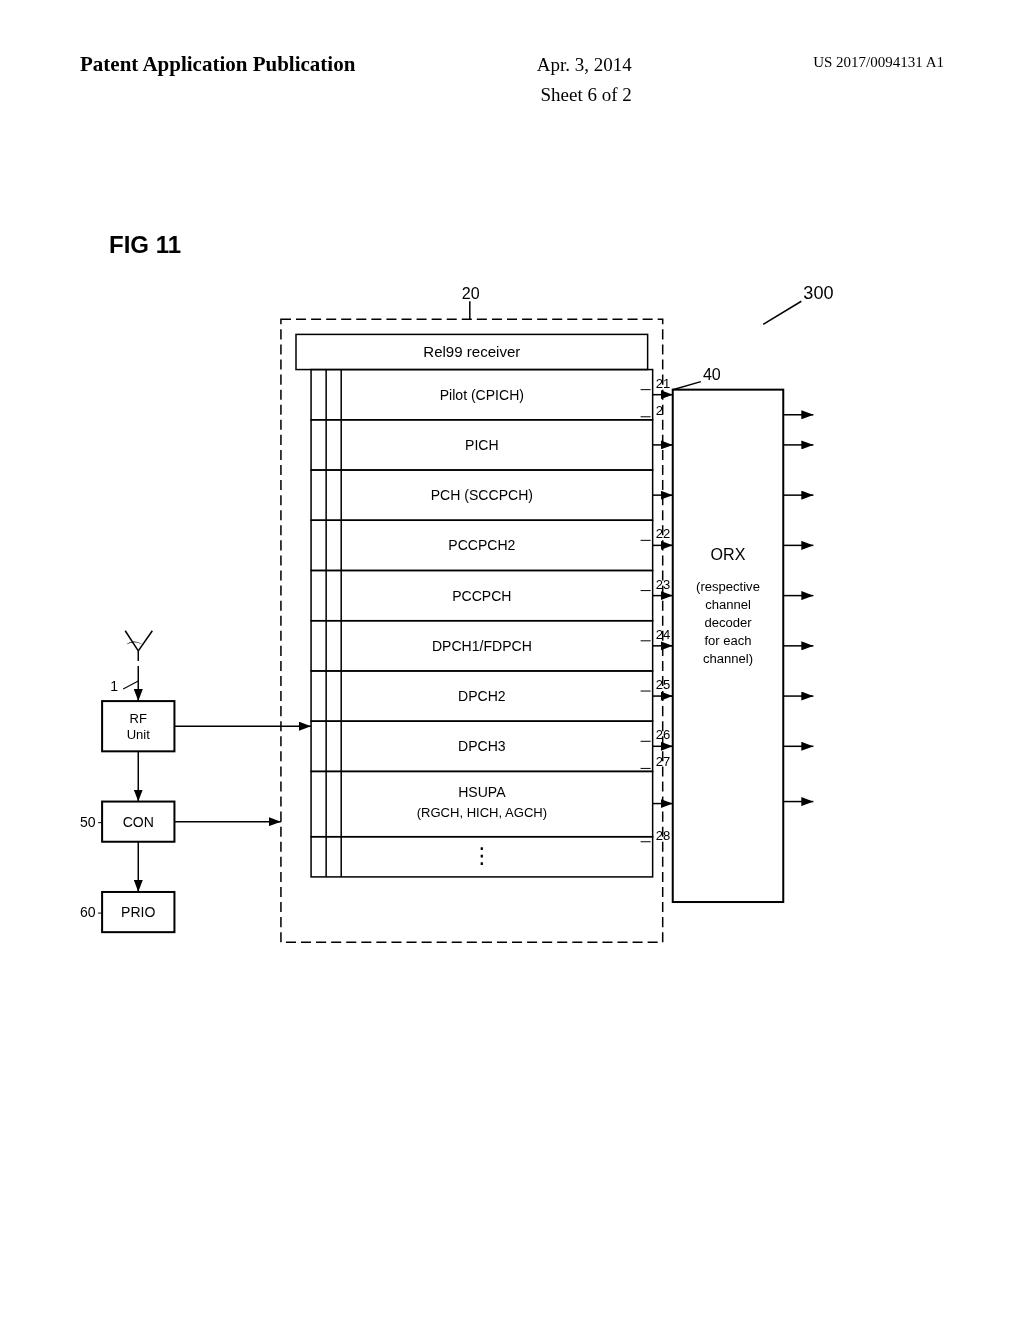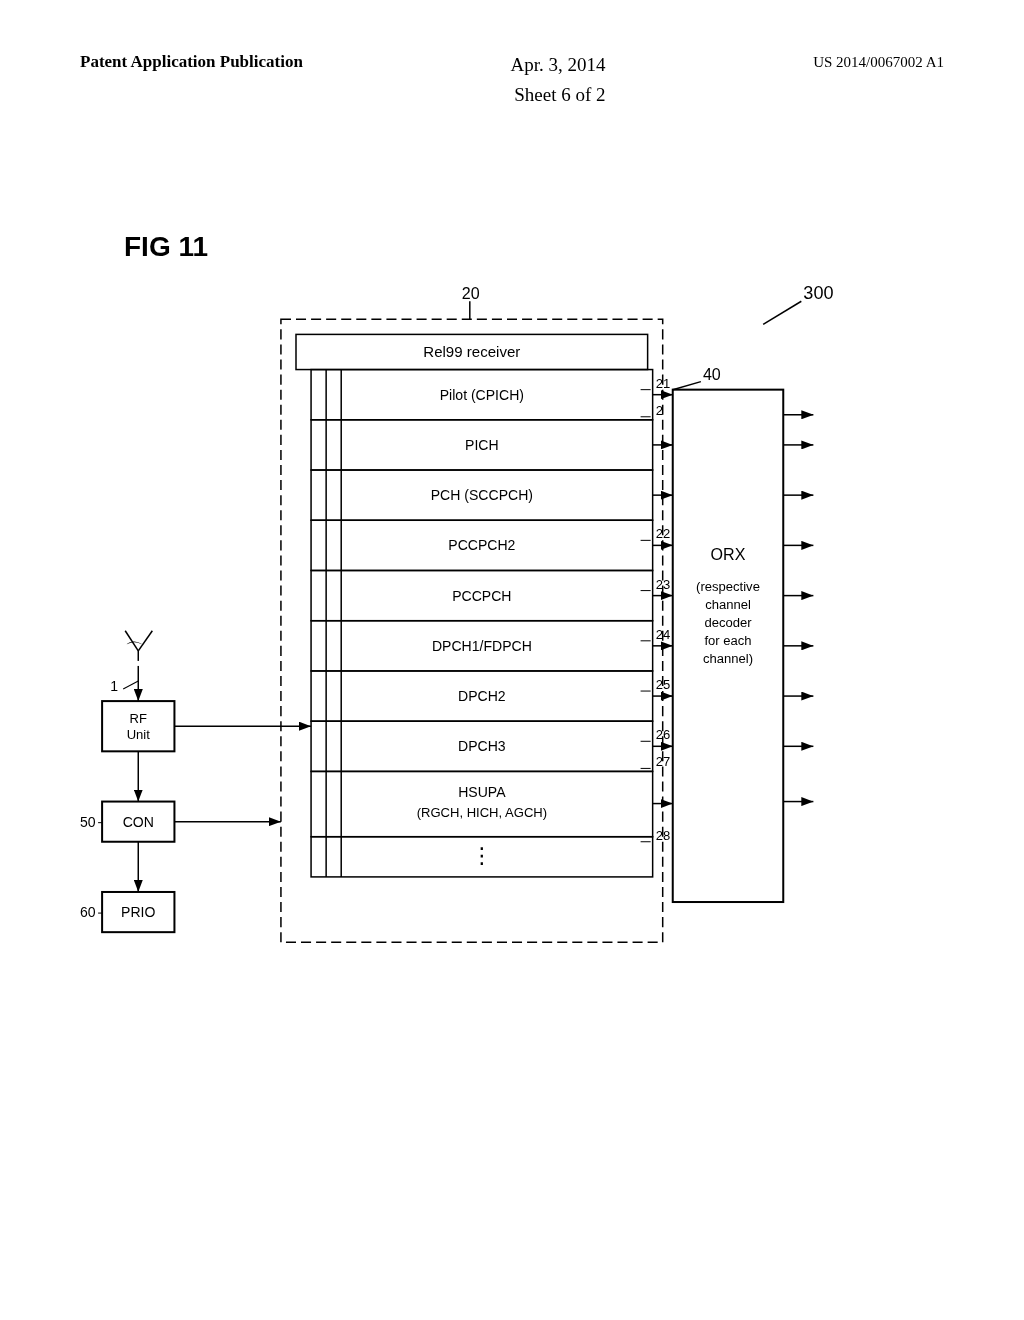--- a/index.html
+++ b/index.html
@@ -22,21 +22,21 @@
 
     .header {
       display: flex;
       justify-content: space-between;
       align-items: flex-start;
       border-bottom: none;
       margin-bottom: 10px;
     }
 
     .header-left {
-      font-size: 17px;
+      font-size: 21px;
       font-weight: bold;
       line-height: 1.4;
     }
 
     .header-center {
       font-size: 19px;
       text-align: right;
       line-height: 1.6;
     }
 
@@ -48,23 +48,23 @@
 
     .diagram-area {
       margin-top: 120px;
       position: relative;
       width: 100%;
       height: 900px;
     }
 
     .fig-label {
       position: absolute;
-      left: 44px;
+      left: 29px;
       top: 0px;
-      font-size: 28px;
+      font-size: 24px;
       font-weight: bold;
       font-family: Arial, sans-serif;
     }
 
     
     .diagram-svg {
       position: absolute;
       left: 0;
       top: 0;
       width: 100%;
@@ -75,21 +75,21 @@
 <body>
 
 <div class="page">
 
   <div class="header">
     <div class="header-left">Patent Application Publication</div>
     <div class="header-center">
       <span>Apr. 3, 2014</span><br>
       <span>Sheet 6 of 2</span>
     </div>
-    <div class="header-right">US 2014/0067002 A1</div>
+    <div class="header-right">US 2017/0094131 A1</div>
   </div>
 
   <div class="diagram-area">
     <div class="fig-label">FIG 11</div>
 
     <svg class="diagram-svg" viewBox="0 0 860 820" xmlns="http://www.w3.org/2000/svg">
 
       <text x="720" y="30" font-size="18" font-family="Arial, sans-serif" fill="#000">300</text>
       <line x1="718" y1="32" x2="680" y2="55" stroke="#000" stroke-width="1.5"></line>
 

